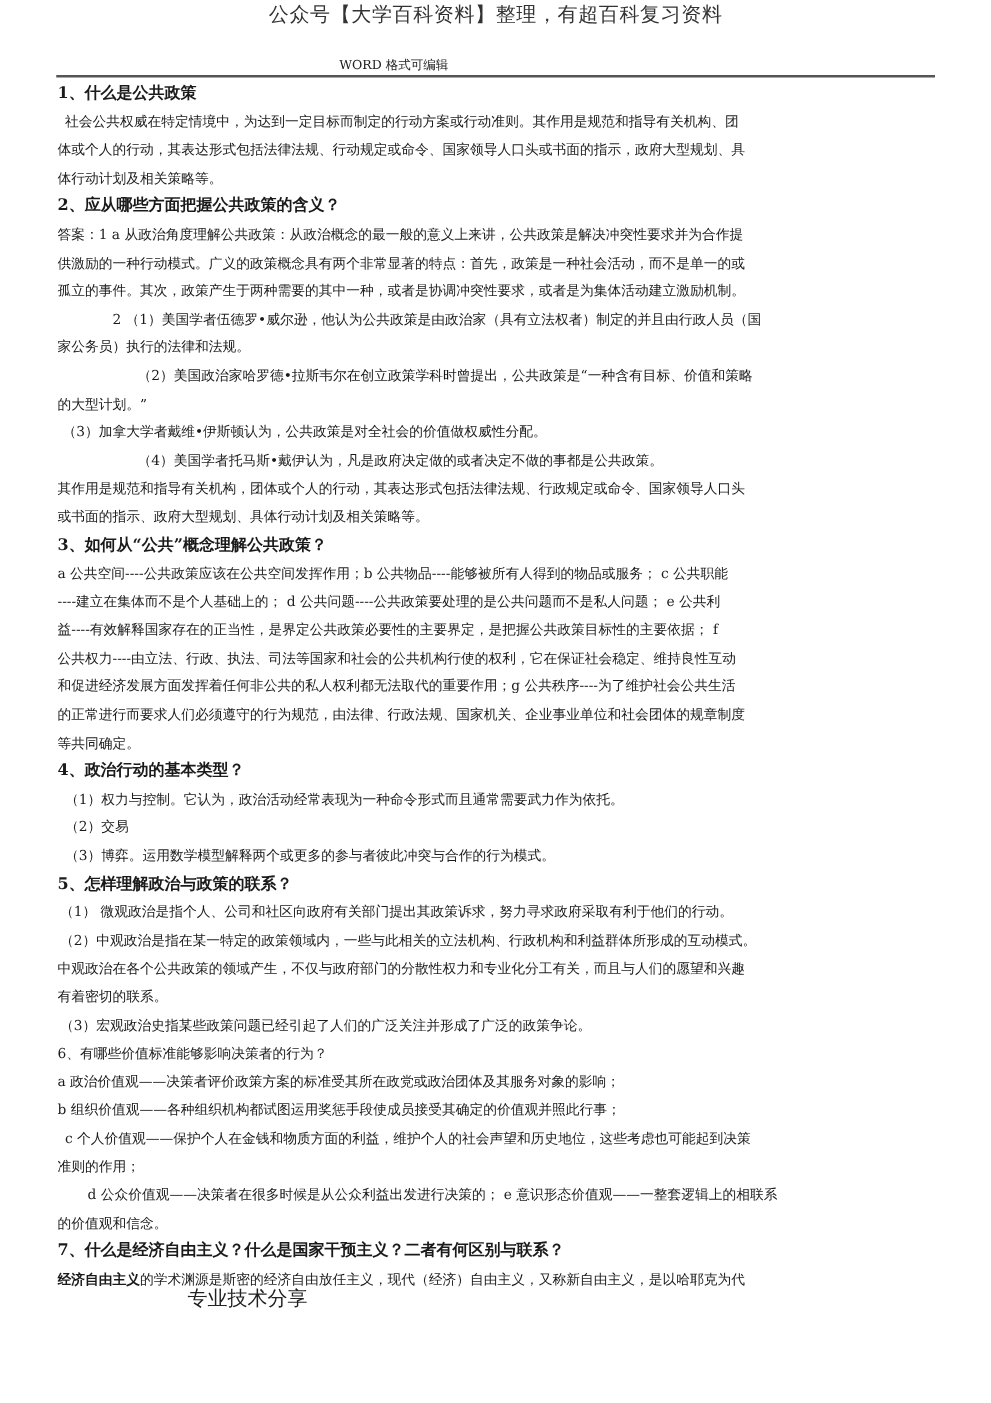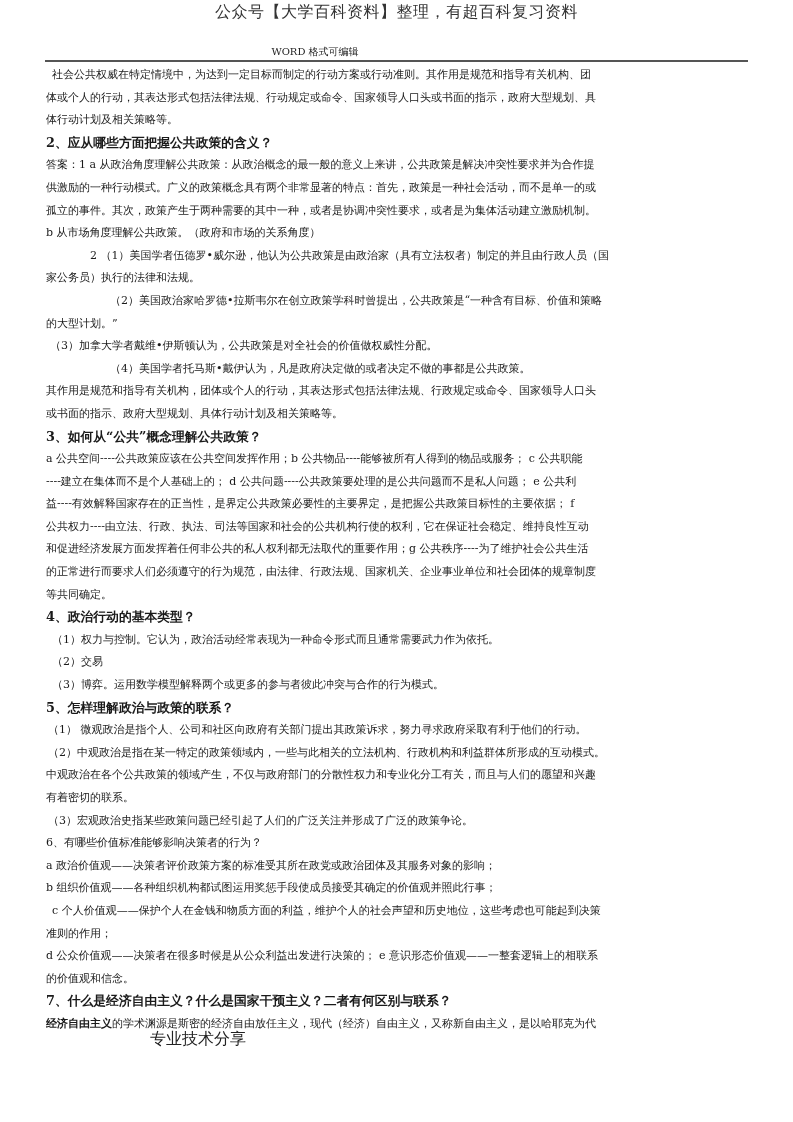--- a/index.html
+++ b/index.html
@@ -17,28 +17,28 @@
   b.kw { font-weight: bold; }
 </style>
 </head>
 <body>
 
 <div class="watermark">公众号【大学百科资料】整理，有超百科复习资料</div>
 <div class="hdr-label">WORD 格式可编辑</div>
 <div class="hdr-rule"></div>
 
 <div class="content" id="content">
+    <div class="line h" style="padding-left: 0px;"><span>1、什么是公共政策</span></div>
     <div class="line" style="padding-left: 6px;"><span>社会公共权威在特定情境中，为达到一定目标而制定的行动方案或行动准则。其作用是规范和指导有关机构、团</span></div>
     <div class="line" style="padding-left: 0px;"><span>体或个人的行动，其表达形式包括法律法规、行动规定或命令、国家领导人口头或书面的指示，政府大型规划、具</span></div>
     <div class="line" style="padding-left: 0px;"><span>体行动计划及相关策略等。</span></div>
     <div class="line h" style="padding-left: 0px;"><span>2、应从哪些方面把握公共政策的含义？</span></div>
     <div class="line" style="padding-left: 0px;"><span>答案：1 a 从政治角度理解公共政策：从政治概念的最一般的意义上来讲，公共政策是解决冲突性要求并为合作提</span></div>
     <div class="line" style="padding-left: 0px;"><span>供激励的一种行动模式。广义的政策概念具有两个非常显著的特点：首先，政策是一种社会活动，而不是单一的或</span></div>
     <div class="line" style="padding-left: 0px;"><span>孤立的事件。其次，政策产生于两种需要的其中一种，或者是协调冲突性要求，或者是为集体活动建立激励机制。</span></div>
-    <div class="line" style="padding-left: 0px;"><span>b 从市场角度理解公共政策。（政府和市场的关系角度）</span></div>
     <div class="line" style="padding-left: 44px;"><span>2 （1）美国学者伍德罗•威尔逊，他认为公共政策是由政治家（具有立法权者）制定的并且由行政人员（国</span></div>
     <div class="line" style="padding-left: 0px;"><span>家公务员）执行的法律和法规。</span></div>
     <div class="line" style="padding-left: 64px;"><span>（2）美国政治家哈罗德•拉斯韦尔在创立政策学科时曾提出，公共政策是“一种含有目标、价值和策略</span></div>
     <div class="line" style="padding-left: 0px;"><span>的大型计划。”</span></div>
     <div class="line" style="padding-left: 4px;"><span>（3）加拿大学者戴维•伊斯顿认为，公共政策是对全社会的价值做权威性分配。</span></div>
     <div class="line" style="padding-left: 64px;"><span>（4）美国学者托马斯•戴伊认为，凡是政府决定做的或者决定不做的事都是公共政策。</span></div>
     <div class="line" style="padding-left: 0px;"><span>其作用是规范和指导有关机构，团体或个人的行动，其表达形式包括法律法规、行政规定或命令、国家领导人口头</span></div>
     <div class="line" style="padding-left: 0px;"><span>或书面的指示、政府大型规划、具体行动计划及相关策略等。</span></div>
     <div class="line h" style="padding-left: 0px;"><span>3、如何从“公共”概念理解公共政策？</span></div>
     <div class="line" style="padding-left: 0px;"><span>a 公共空间----公共政策应该在公共空间发挥作用；b 公共物品----能够被所有人得到的物品或服务； c 公共职能</span></div>
@@ -56,19 +56,19 @@
     <div class="line" style="padding-left: 2px;"><span>（1） 微观政治是指个人、公司和社区向政府有关部门提出其政策诉求，努力寻求政府采取有利于他们的行动。</span></div>
     <div class="line" style="padding-left: 2px;"><span>（2）中观政治是指在某一特定的政策领域内，一些与此相关的立法机构、行政机构和利益群体所形成的互动模式。</span></div>
     <div class="line" style="padding-left: 0px;"><span>中观政治在各个公共政策的领域产生，不仅与政府部门的分散性权力和专业化分工有关，而且与人们的愿望和兴趣</span></div>
     <div class="line" style="padding-left: 0px;"><span>有着密切的联系。</span></div>
     <div class="line" style="padding-left: 2px;"><span>（3）宏观政治史指某些政策问题已经引起了人们的广泛关注并形成了广泛的政策争论。</span></div>
     <div class="line" style="padding-left: 0px;"><span>6、有哪些价值标准能够影响决策者的行为？</span></div>
     <div class="line" style="padding-left: 0px;"><span>a 政治价值观——决策者评价政策方案的标准受其所在政党或政治团体及其服务对象的影响；</span></div>
     <div class="line" style="padding-left: 0px;"><span>b 组织价值观——各种组织机构都试图运用奖惩手段使成员接受其确定的价值观并照此行事；</span></div>
     <div class="line" style="padding-left: 6px;"><span>c 个人价值观——保护个人在金钱和物质方面的利益，维护个人的社会声望和历史地位，这些考虑也可能起到决策</span></div>
     <div class="line" style="padding-left: 0px;"><span>准则的作用；</span></div>
-    <div class="line" style="padding-left: 0px;"><span>d 公众价值观——决策者在很多时候是从公众利益出发进行决策的； e 意识形态价值观——一整套逻辑上的相联系</span></div>
+    <div class="line" style="padding-left: 0px; margin-left: 24px;"><span>d 公众价值观——决策者在很多时候是从公众利益出发进行决策的； e 意识形态价值观——一整套逻辑上的相联系</span></div>
     <div class="line" style="padding-left: 0px;"><span>的价值观和信念。</span></div>
     <div class="line h" style="padding-left: 0px;"><span>7、什么是经济自由主义？什么是国家干预主义？二者有何区别与联系？</span></div>
     <div class="line" style="padding-left: 0px;"><b class="kw">经济自由主义</b><span>的学术渊源是斯密的经济自由放任主义，现代（经济）自由主义，又称新自由主义，是以哈耶克为代</span></div>
   </div>
 
 <div class="footer">专业技术分享</div>
 
 </body></html>

